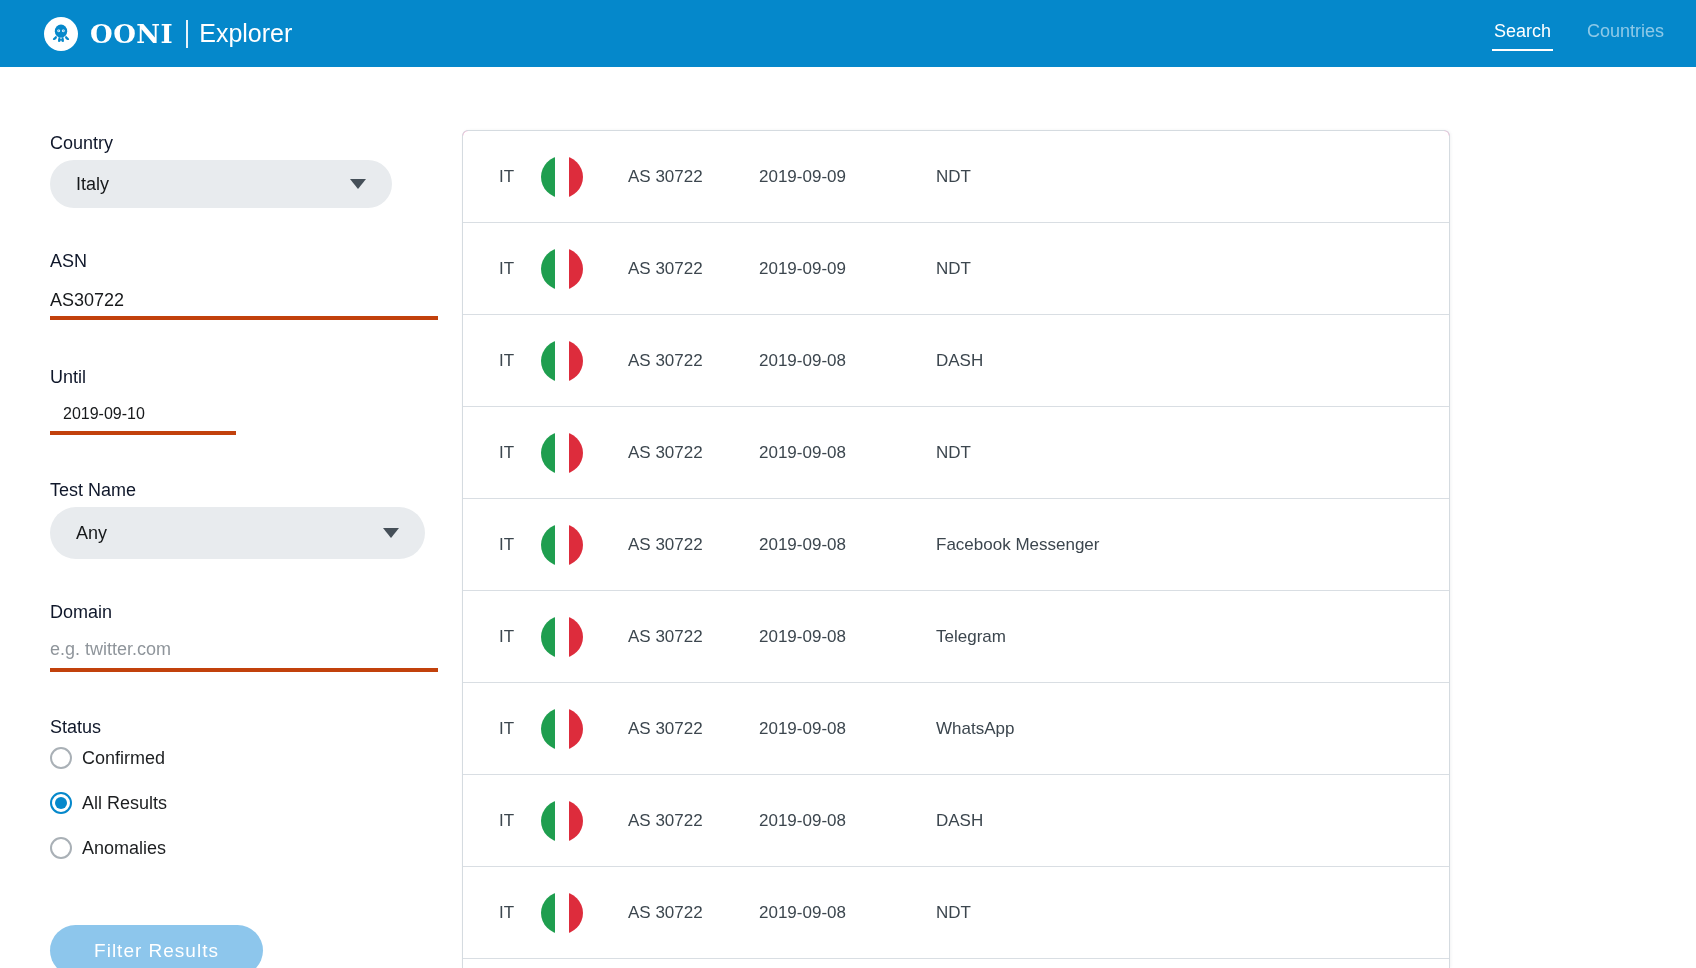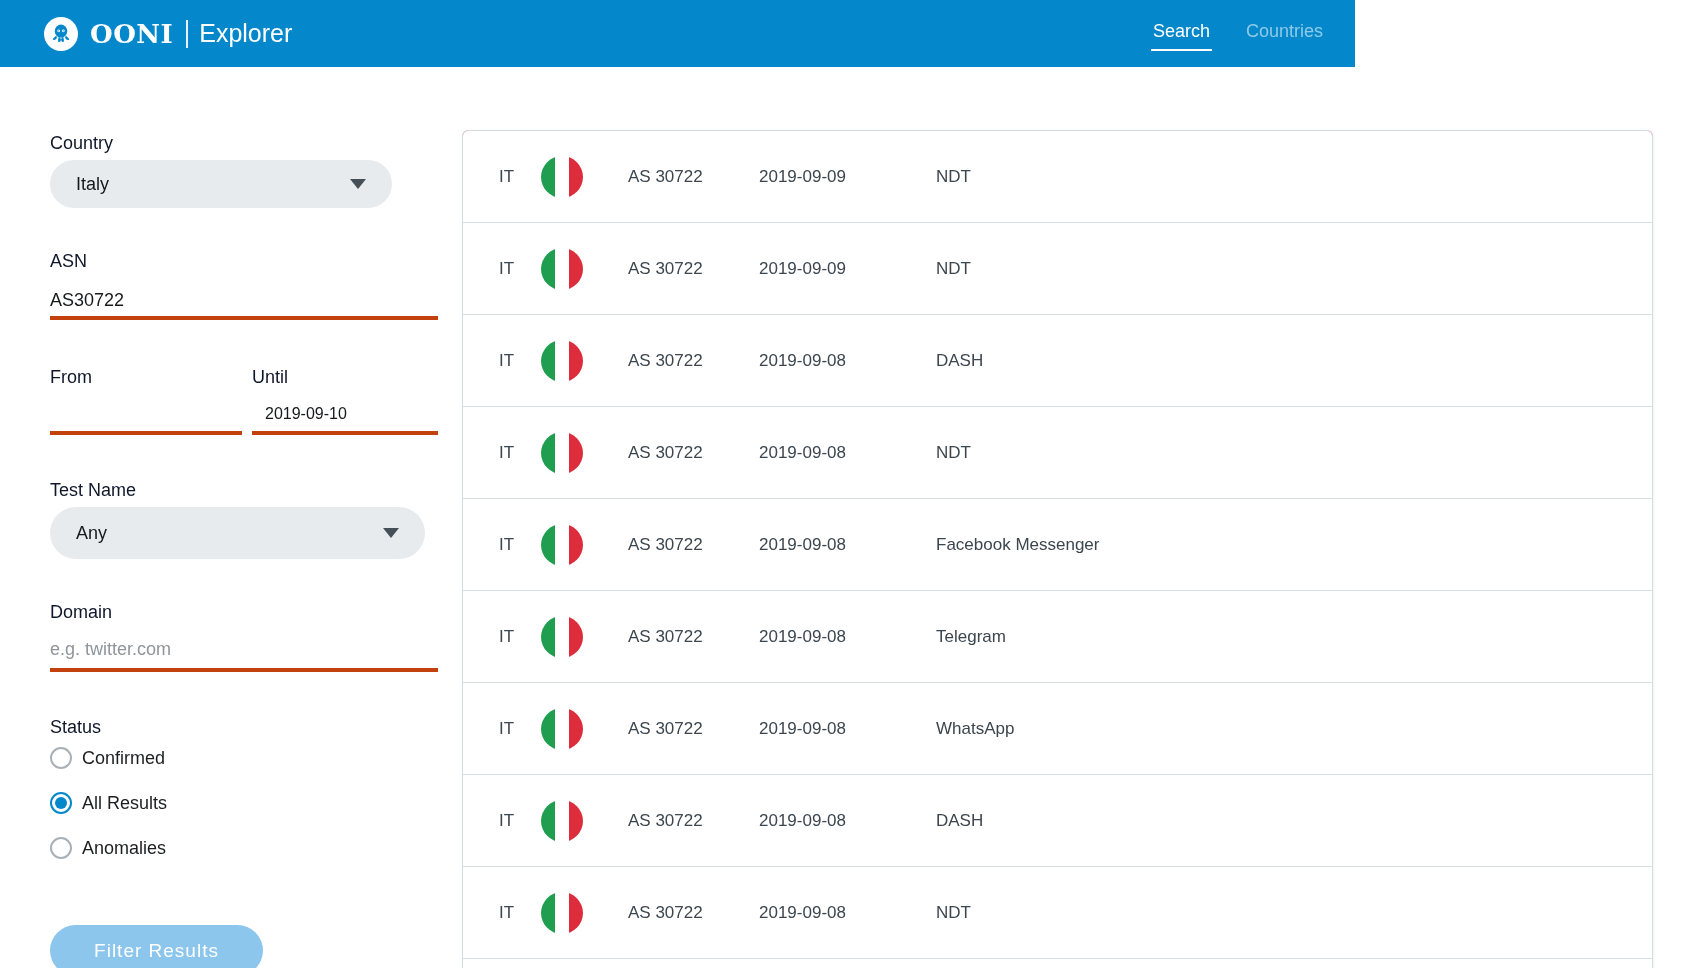--- a/index.html
+++ b/index.html
@@ -7,21 +7,21 @@
   body {
     font-family: "Liberation Sans", sans-serif;
     background: #ffffff;
     position: relative;
     overflow: hidden;
     color: #222;
   }
 
   
   .header {
-    position: absolute; left: 0; top: 0; width: 1355px; height: 67px;
+    position: absolute; left: 0; top: 0; width: 1696px; height: 67px;
     background: #0588CB;
     display: flex; align-items: center;
     padding: 0 30px 0 44px;
   }
   .brand { display: flex; align-items: center; }
   .logo-circle {
     width: 34px; height: 34px; border-radius: 50%;
     background: #ffffff; display: flex; align-items: center; justify-content: center;
     margin-right: 12px;
   }
@@ -104,21 +104,21 @@
   }
   .filter-btn {
     margin-top: 43px; width: 213px; height: 51px; border: none;
     border-radius: 26px; background: #8dc6ec; color: #ffffff;
     font-family: "Liberation Sans", sans-serif;
     font-size: 19px; letter-spacing: 1px; cursor: pointer;
   }
 
   
   .results {
-    position: absolute; left: 462px; top: 130px; width: 1191px; height: 838px;
+    position: absolute; left: 462px; top: 130px; width: 988px; height: 838px;
     background: #ec4899;
     border: 1px solid #d5dbe0; border-bottom: none;
     border-radius: 6px 6px 0 0;
     overflow: hidden;
     box-shadow: 1px 0 3px rgba(40,50,60,0.06);
   }
   .row {
     position: relative; height: 92px; border-bottom: 1px solid #d9dee3;
     cursor: pointer; background: #fff;
   }
@@ -168,24 +168,20 @@
   <div class="f-label lbl-country">Country</div>
   <div class="select-pill select-country">
     <span class="sel-value">Italy</span>
     <span class="caret"></span>
   </div>
 
   <div class="f-label lbl-asn">ASN</div>
   <input class="underline-input asn-input" value="AS30722" style="">
 
   <div class="dates-row">
-    <div class="date-col-from">
-      <div class="f-label">From</div>
-      <input class="underline-input date-input" value="" style="">
-    </div>
     <div class="date-col-until">
       <div class="f-label">Until</div>
       <input class="underline-input date-input" value="2019-09-10" style="">
     </div>
   </div>
 
   <div class="f-label lbl-test">Test Name</div>
   <div class="select-pill select-test">
     <span class="sel-value">Any</span>
     <span class="caret"></span>

